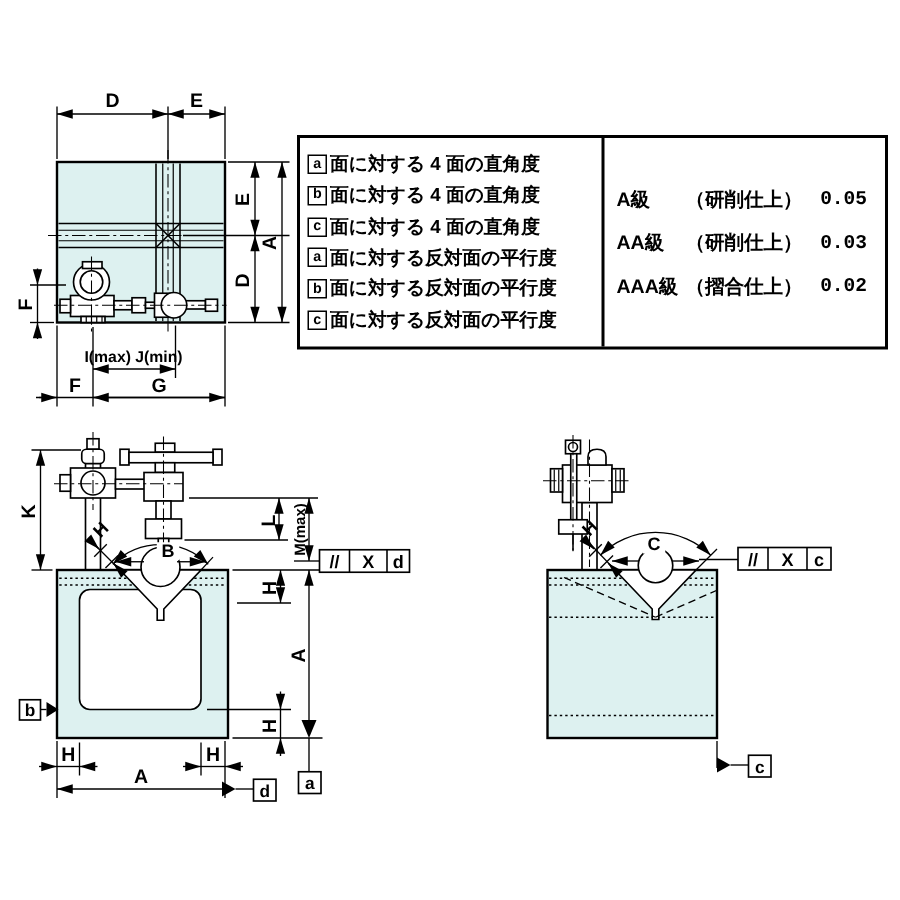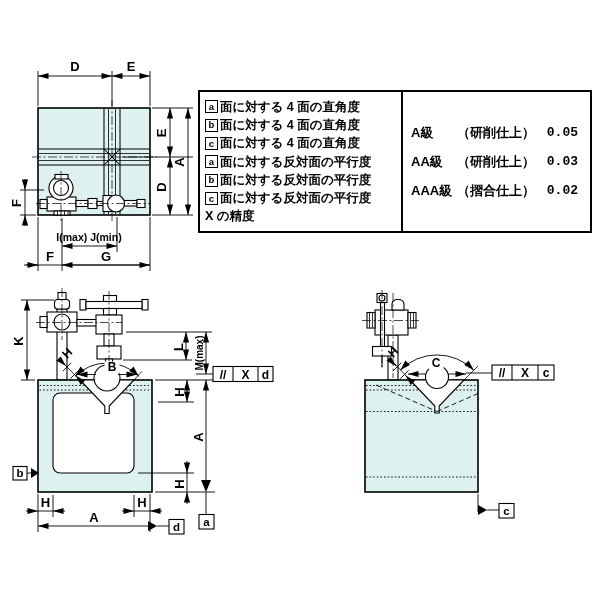--- a/index.html
+++ b/index.html
@@ -345,23 +345,20 @@
         <span>面に対する反対面の平行度</span>
       </div>
     <div class="spec-row">
         <span class="tag">b</span>
         <span>面に対する反対面の平行度</span>
       </div>
     <div class="spec-row">
         <span class="tag">c</span>
         <span>面に対する反対面の平行度</span>
       </div>
-    <div class="spec-row">
-        <span>X の精度</span>
-      </div>
   </div>
   <div class="right-col">
     <div class="grade-row">
         <span class="grade">A級</span>
         <span>（研削仕上）</span>
         <span class="val">0.05</span>
       </div>
     <div class="grade-row">
         <span class="grade">AA級</span>
         <span>（研削仕上）</span>

